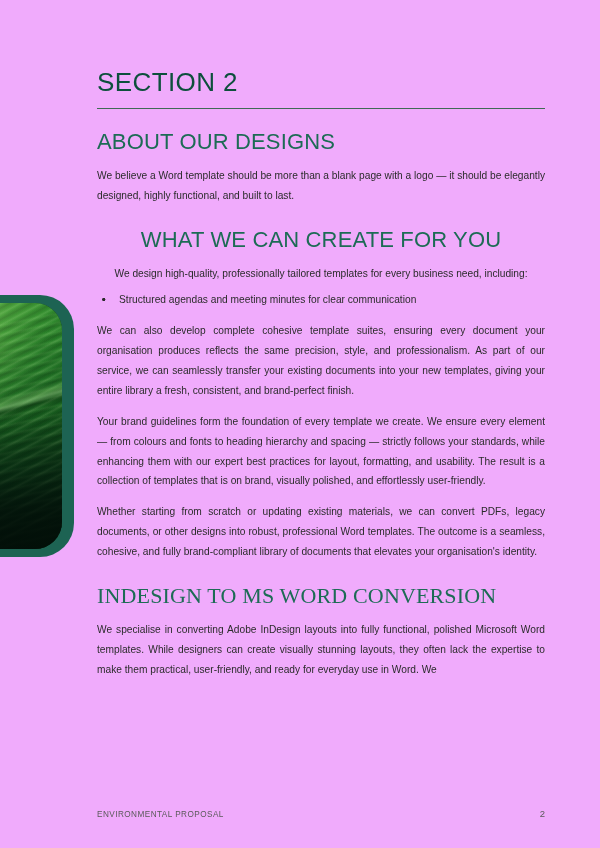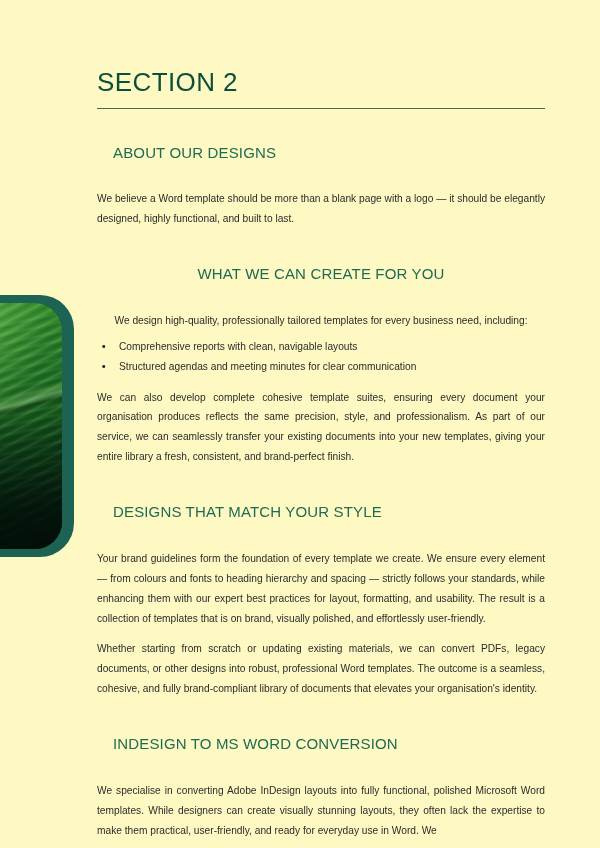--- a/index.html
+++ b/index.html
@@ -7,21 +7,21 @@
     padding: 0;
     background: #ffffff;
   }
   body {
     font-family: "Liberation Sans", sans-serif;
   }
   #page {
     position: relative;
     width: 600px;
     height: 848px;
-    background: #fef9c3;
+    background: #f0abfc;
     overflow: hidden;
   }
 
   
   #leaf-panel {
     position: absolute;
     left: -42px;
     top: 295px;
     width: 116px;
     height: 262px;
@@ -142,31 +142,31 @@
     line-height: 1.1;
   }
   .title-rule {
     margin-top: 11px;
     width: 448px;
     height: 1px;
     background: #3f6b54;
   }
 
   .section-heading {
-    margin: 16px;
-    font-size: 15px;
+    margin: 0;
+    font-size: 22px;
     font-weight: normal;
     letter-spacing: 0.15px;
     color: #1d6b55;
     line-height: 1.25;
   }
   .h-about   { padding-top: 19px; }
   .h-create  { padding-top: 20px; text-align: center; }
   .h-style   { padding-top: 20px; }
-  .h-convert { padding-top: 20px; }
+  .h-convert { padding-top: 20px; font-family: Liberation Serif, serif; }
 
   p.body {
     margin: 0;
     padding-top: 11px;
     font-size: 10.2px;
     line-height: 1.95;
     color: #2b2b2b;
     text-align: justify;
   }
   p.body.left { text-align: center; }
@@ -238,36 +238,38 @@
 
     <h2 class="section-heading h-create">WHAT WE CAN CREATE FOR YOU</h2>
     <p class="body left">We design high-quality, professionally tailored templates for every business need, including:</p>
 
     <ul class="bullets">
       <li>
         <span class="dot">•</span>
       </li>
       <li>
         <span class="dot">•</span>
-        <span>Comprehensive reports with clean, navigable layouts</span>
       </li>
       <li>
         <span class="dot">•</span>
       </li>
       <li>
         <span class="dot">•</span>
         <span>Structured agendas and meeting minutes for clear communication</span>
       </li>
     </ul>
 
     <p class="body">We can also develop complete cohesive template suites, ensuring every document your organisation produces reflects the same precision, style, and professionalism. As part of our service, we can seamlessly transfer your existing documents into your new templates, giving your entire library a fresh, consistent, and brand-perfect finish.</p>
 
-    <h2 class="section-heading h-style">DESIGNS THAT MATCH YOUR STYLE</h2>
     <p class="body">Your brand guidelines form the foundation of every template we create. We ensure every element — from colours and fonts to heading hierarchy and spacing — strictly follows your standards, while enhancing them with our expert best practices for layout, formatting, and usability. The result is a collection of templates that is on brand, visually polished, and effortlessly user-friendly.</p>
     <p class="body">Whether starting from scratch or updating existing materials, we can convert PDFs, legacy documents, or other designs into robust, professional Word templates. The outcome is a seamless, cohesive, and fully brand-compliant library of documents that elevates your organisation's identity.</p>
 
     <h2 class="section-heading h-convert">INDESIGN TO MS WORD CONVERSION</h2>
     <p class="body">We specialise in converting Adobe InDesign layouts into fully functional, polished Microsoft Word templates. While designers can create visually stunning layouts, they often lack the expertise to make them practical, user-friendly, and ready for everyday use in Word. We</p>
 
   </div>
 
+  <div id="footer">
+    <span class="footer-text">ENVIRONMENTAL PROPOSAL</span>
+    <span class="footer-page">2</span>
+  </div>
 
 </div>
 
 </body></html>

